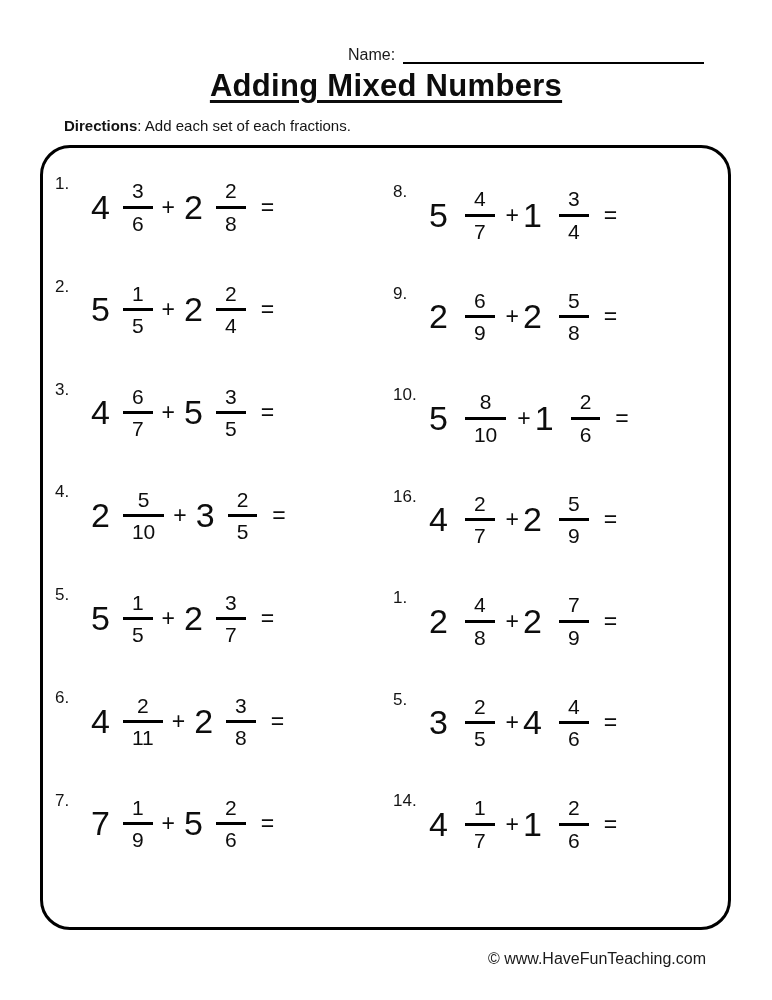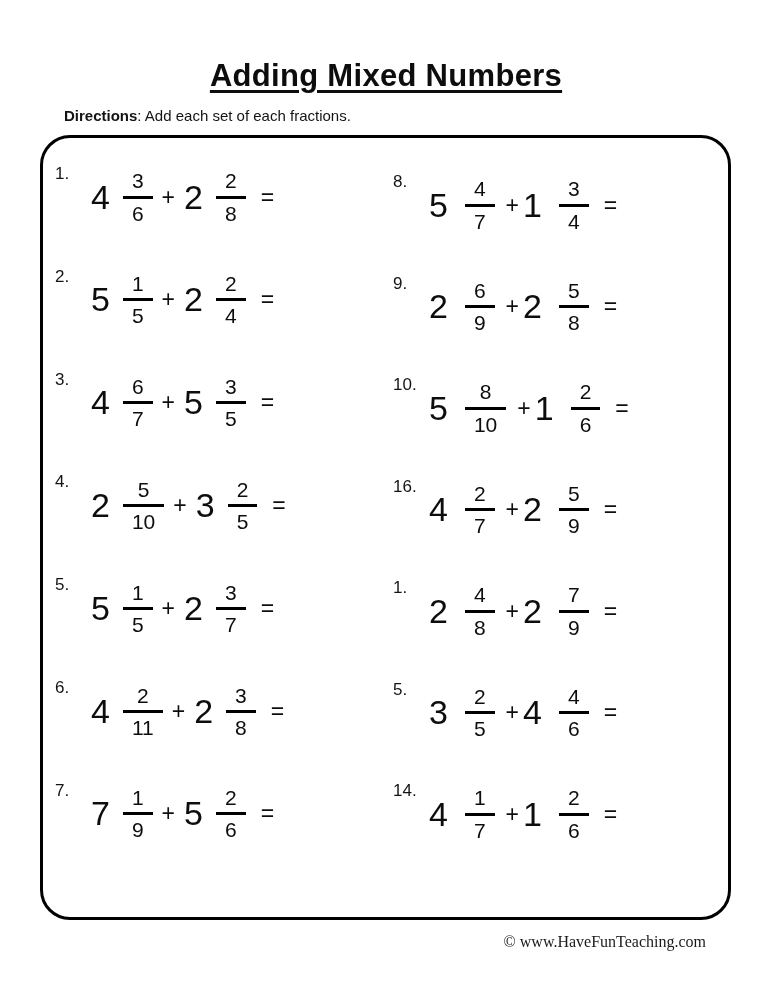--- a/index.html
+++ b/index.html
@@ -30,21 +30,21 @@
     height: 18px;
     margin-left: 8px;
   }
 
   
   .title {
     text-align: center;
     font-size: 31px;
     font-weight: bold;
     letter-spacing: 0.3px;
-    margin-top: 16px;
+    margin-top: 4px;
     text-decoration: underline;
     text-decoration-thickness: 2.5px;
     text-underline-offset: 4px;
     color: #0d0d0d;
   }
 
   
   .directions { margin: 13px 0 0 64px; font-size: 15px; color: #141414; }
   .dir-label { font-weight: bold; }
 
@@ -88,31 +88,34 @@
   .eq { font-size: 23px; margin-left: 15px; color: #0d0d0d; }
 
   
   .col-right .expr .whole { margin-right: 17px; }
   .col-right .op { margin: 0 13px 0 11px; }
   .col-right .op + .whole { margin-left: -9px; }
 
   
   .footer {
     text-align: right;
-    margin: 13px 66px 0 0;
+    margin: 20px 66px 0 0;
     font-size: 16px;
     color: #1a1a1a;
-    font-family: Liberation Serif, serif;
   }
 </style>
 </head>
 <body>
 
 <div class="page">
 
+  <div class="name-row">
+    <span class="name-label">Name:</span>
+    <span class="name-line"></span>
+  </div>
 
   <h1 class="title">Adding Mixed Numbers</h1>
 
   <p class="directions"><span class="dir-label">Directions</span><span>: Add each set of each fractions.</span></p>
 
   <div class="problem-box">
     <div class="col col-left" id="col-left">
   <div class="problem">
     <span class="q-num">1.</span>
     <span class="expr">

